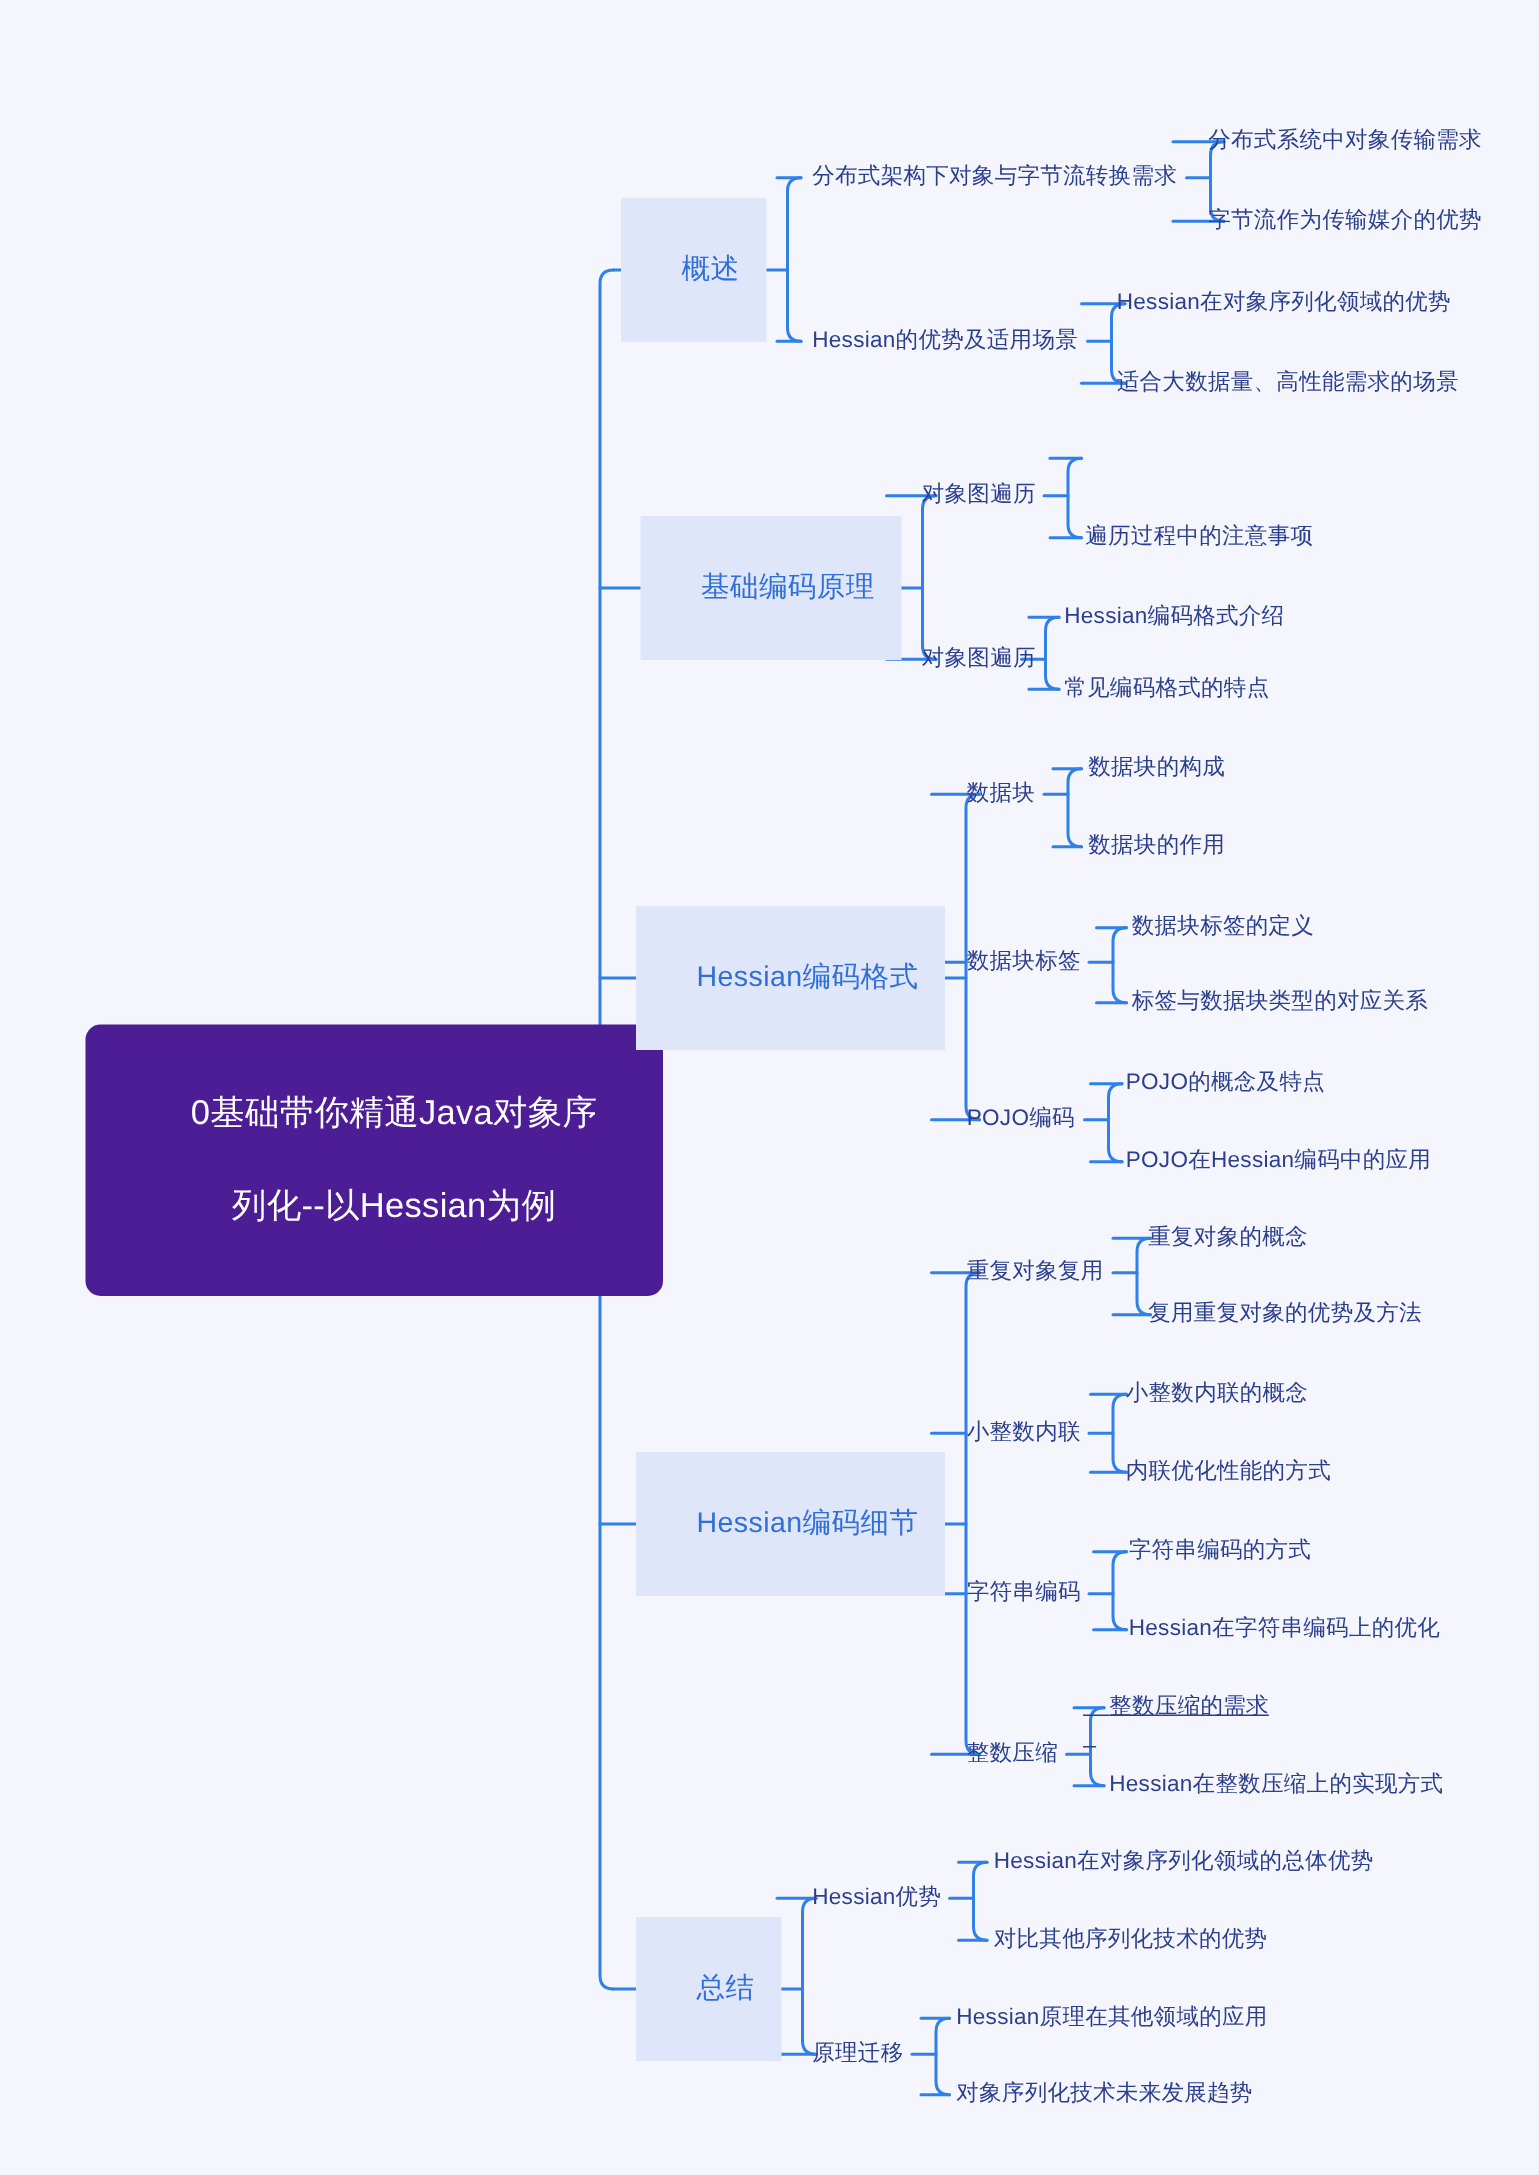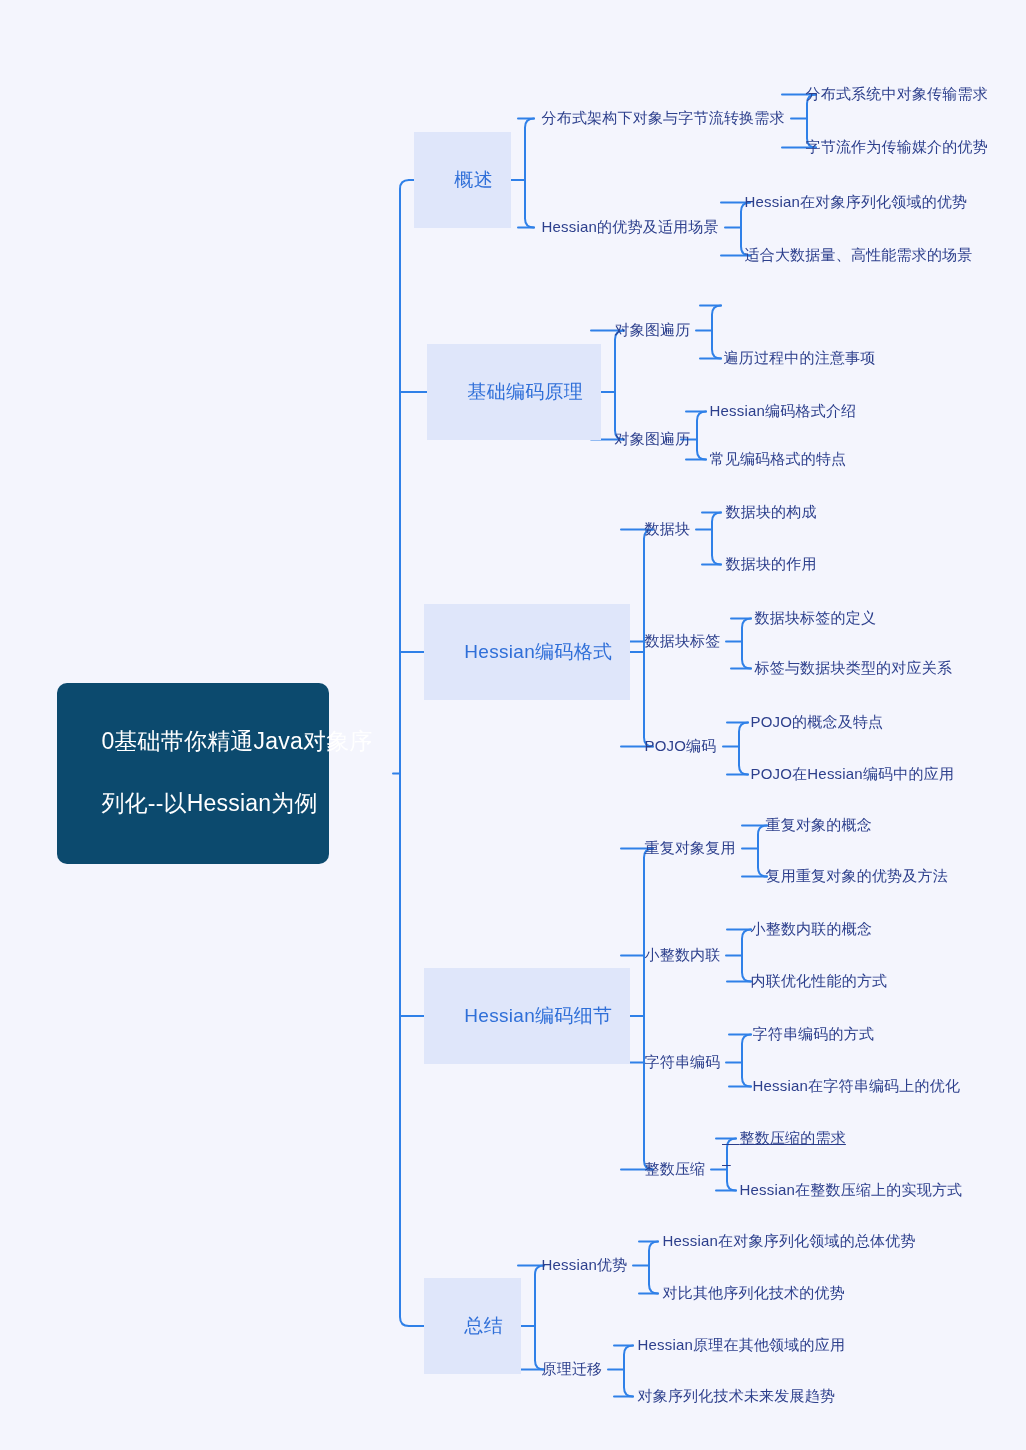--- a/index.html
+++ b/index.html
@@ -29,30 +29,30 @@
     pointer-events: none;
   }
   .node {
     position: absolute;
     box-sizing: border-box;
     white-space: pre;
     line-height: 1.35;
   }
   
   .node-root {
-    background: #0c4a6e;
+    background: #4c1d95;
     color: #ffffff;
     border-radius: 10px;
     font-size: 23px;
     font-weight: 400;
     text-align: center;
     padding: 12px 18px 14px 18px;
     left: 57px;
     top: 683px;
-    width: 272px;
+    width: 385px;
     letter-spacing: 0.2px;
   }
   
   .node-l1 {
     background: #dfe6fa;
     color: #2f6fd8;
     border-radius: 0;
     font-size: 19px;
     padding: 9px 18px 10px 18px;
     text-align: center;

